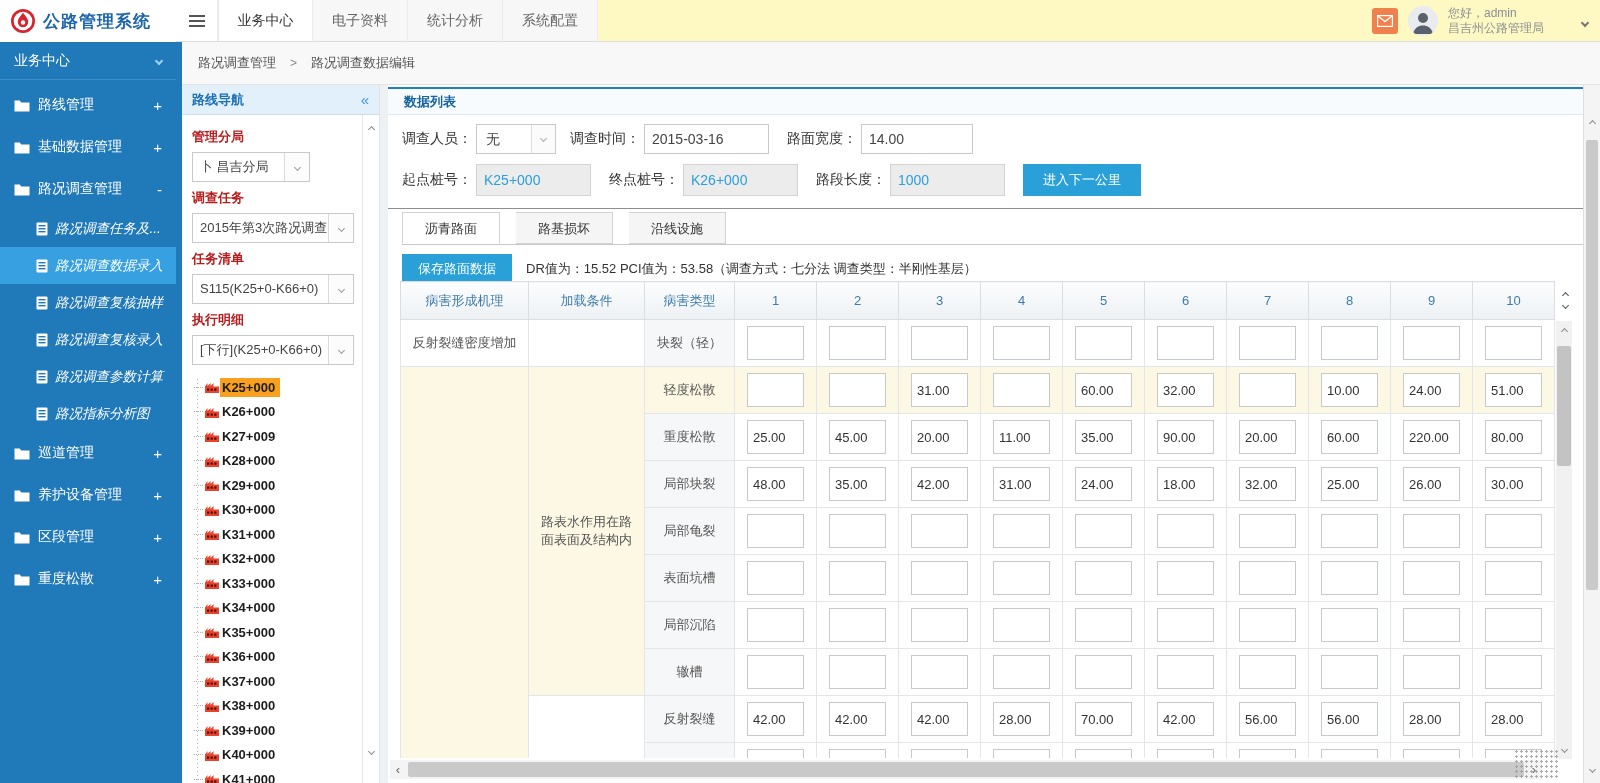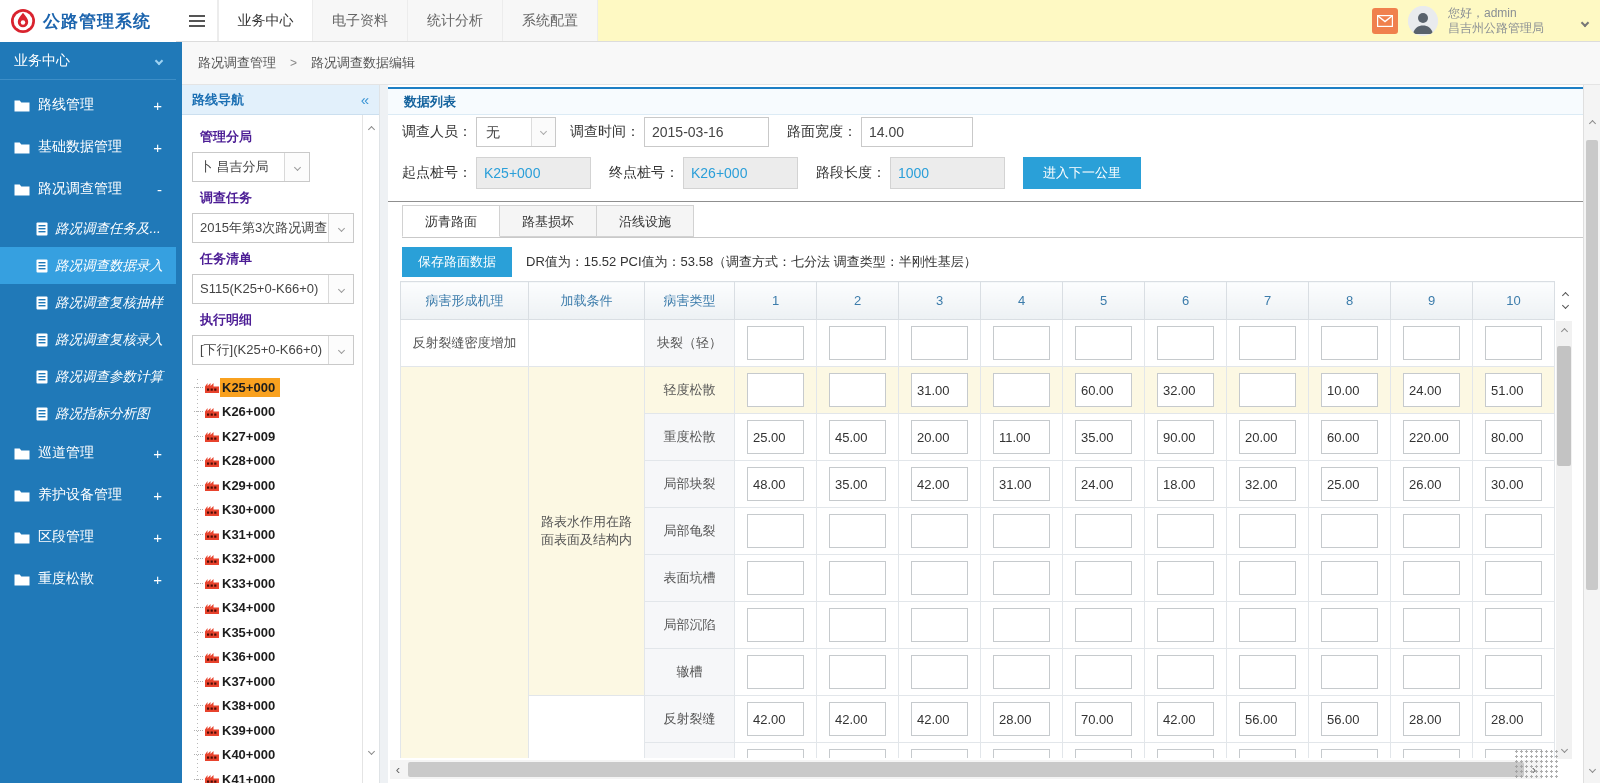--- a/index.html
+++ b/index.html
@@ -47,21 +47,21 @@
   .icon-svg { display:inline-flex; align-items:center; }
 
   
   .bluestrip { position:absolute; top:42px; left:176px; width:6px; bottom:0; background:#2079b8; }
   .navpanel { position:absolute; top:85px; left:182px; width:198px; bottom:0; background:#fff; border-right:1px solid #dfe3e6; }
   .np-head { height:30px; background:#e2f0fb; border-bottom:1px solid #cbdfef; display:flex; align-items:center;
     justify-content:space-between; padding:0 10px; }
   .np-title { font-size:13px; font-weight:bold; color:#1b6fb3; }
   .np-collapse { color:#3a95d5; font-size:15px; cursor:pointer; }
   .np-body { position:absolute; top:30px; left:0; right:17px; bottom:0; padding:6px 8px 0 10px; overflow:hidden; }
-  .np-label { font-size:13px; font-weight:bold; color:#4c1d95; margin:7px 8px 6px; }
+  .np-label { font-size:13px; font-weight:bold; color:#b91c1c; margin:7px 0 6px; }
   .dd { height:30px; border:1px solid #c9c9c9; background:#fff; display:flex; align-items:stretch; cursor:pointer; }
   .dd .val { flex:1; font-size:13px; color:#444; padding:0 7px; line-height:28px; white-space:nowrap; overflow:hidden; }
   .dd .btn { width:25px; border-left:1px solid #d9d9d9; background:#fcfcfc; display:flex; align-items:center; justify-content:center; color:#9b9b9b; }
   .dd.narrow { width:118px; }
   .np-scroll { position:absolute; top:30px; right:0; width:17px; bottom:0; background:#fff; border-left:1px solid #e4e4e4; }
   .sbtn { position:absolute; left:0; width:100%; height:16px; display:flex; align-items:center; justify-content:center; color:#8b8b8b; cursor:pointer; }
 
   .tree { list-style:none; margin-top:10px; padding-left:2px;
     background-image:repeating-linear-gradient(to bottom,#b9b9b9 0 1px,transparent 1px 4px);
     background-size:1px 100%; background-repeat:no-repeat; background-position:5px 4px; }
@@ -75,36 +75,36 @@
     border-bottom:1px solid #e4e4e4; display:flex; align-items:center; padding-left:16px; font-size:13px; color:#555; }
   .breadcrumb .sep { margin:0 14px; color:#888; font-size:12px; }
 
   
   .gutter { position:absolute; top:85px; left:380px; width:8px; bottom:0; background:#eef1f4; }
   .main { position:absolute; top:85px; left:388px; width:1195px; bottom:0; background:#fff; }
   .datapanel { position:absolute; top:2px; left:0; right:0; bottom:0; border-top:2px solid #1d7fc4; }
   .dp-head { height:26px; line-height:26px; background:#f7fbfe; border-bottom:1px solid #dcebf5;
     padding-left:16px; font-size:13px; font-weight:bold; color:#15639e; }
   .formrow { display:flex; align-items:center; padding-left:14px; }
-  .formrow.r1 { height:33px; }
+  .formrow.r1 { margin-top:7px; height:33px; }
   .formrow.r2 { margin-top:6px; height:38px; }
   .f-label { font-size:14px; color:#333; margin-right:4px; white-space:nowrap; }
   .f-input { height:30px; border:1px solid #c9c9c9; font-size:14px; color:#444; padding:0 7px;
     font-family:"Liberation Sans","DejaVu Sans",sans-serif; }
   .f-input.w1 { width:125px; } .f-input.w2 { width:112px; }
   .f-input.ro { background:#ececec; border-color:#d3d3d3; color:#2b9fd9; width:115px; height:32px; }
   .fake-select { width:80px; height:30px; border:1px solid #c9c9c9; background:#fff; display:flex; align-items:stretch; cursor:pointer; margin-right:14px; }
   .fake-select .val { flex:1; font-size:14px; color:#444; line-height:28px; padding-left:9px; }
   .fake-select .btn { width:24px; border-left:1px solid #ddd; display:flex; align-items:center; justify-content:center; color:#aaa; background:#fbfbfb; }
   .gap { width:18px; }
   .btn-blue { height:32px; background:#2aa0d8; color:#fff; border:none; font-size:13px; padding:0 20px; cursor:pointer;
     font-family:"Liberation Sans","DejaVu Sans",sans-serif; }
   .divider { height:1px; background:#8f8f8f; margin-top:9px; }
 
-  .tabs { display:flex; margin:3px 0 0 14px; height:33px; border-bottom:1px solid #c9c9c9; width:calc(100% - 14px); }
+  .tabs { display:flex; margin:3px 0 0 14px; height:33px; border-bottom:1px solid #c9c9c9; width:calc(100% - 14px);gap:16px; }
   .tab { padding:0 22px; line-height:32px; font-size:13px; color:#333; background:#f5f5f5;
     border:1px solid #d2d2d2; border-left:none; cursor:pointer; }
   .tab:first-child { border-left:1px solid #d2d2d2; }
   .tab.active { background:#fff; border-bottom:1px solid #fff; }
 
   .toolbar { display:flex; align-items:center; margin:8px 0 0 14px; height:32px; }
   .save-btn { height:30px; padding:0 16px; }
   .summary { font-size:13px; color:#333; margin-left:14px; }
 
   

